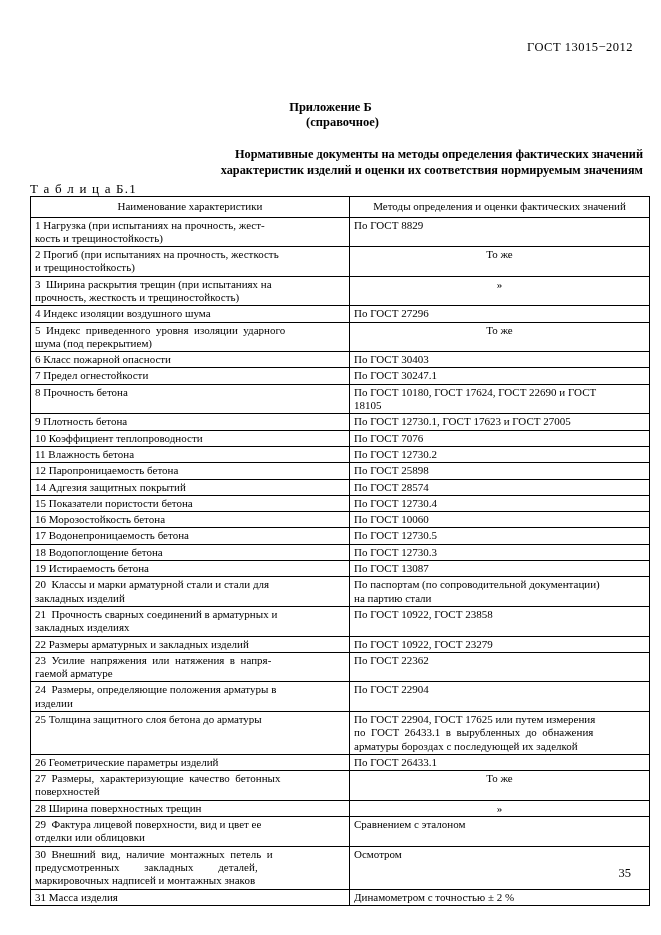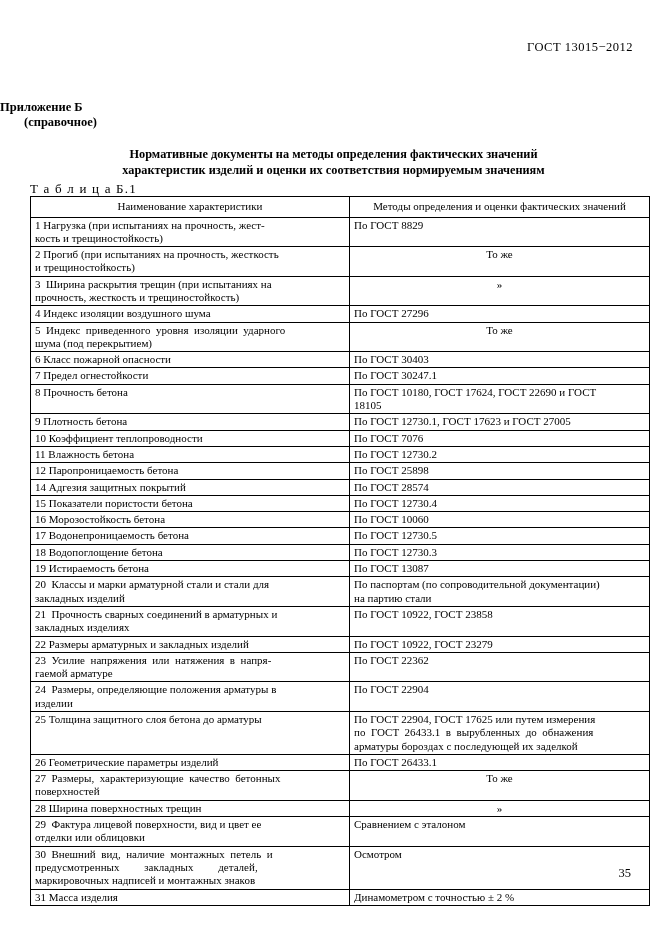--- a/index.html
+++ b/index.html
@@ -28,38 +28,39 @@
     right: 28px;
     font-size: 12.5px;
     letter-spacing: 0.5px;
     white-space: nowrap;
   }
   .title-block {
     position: absolute;
     top: 100px;
     left: 0;
     width: 661px;
+    text-align: center;
   }
   .app-title {
     font-size: 12.5px;
     font-weight: bold;
     line-height: 15px;
   }
   .app-sub {
     font-size: 12.5px;
     font-weight: bold;
     line-height: 15px;
     margin-left: 24px;
   }
   .main-title {
     position: absolute;
     top: 146px;
-    left: 33px;
+    left: 42px;
     width: 601px;
-    text-align: center;
+    text-align: right;
     font-size: 12.3px;
     font-weight: bold;
     line-height: 16px;
   }
   .table-caption {
     position: absolute;
     top: 181px;
     left: 30px;
     font-size: 13px;
     letter-spacing: 1.2px;

